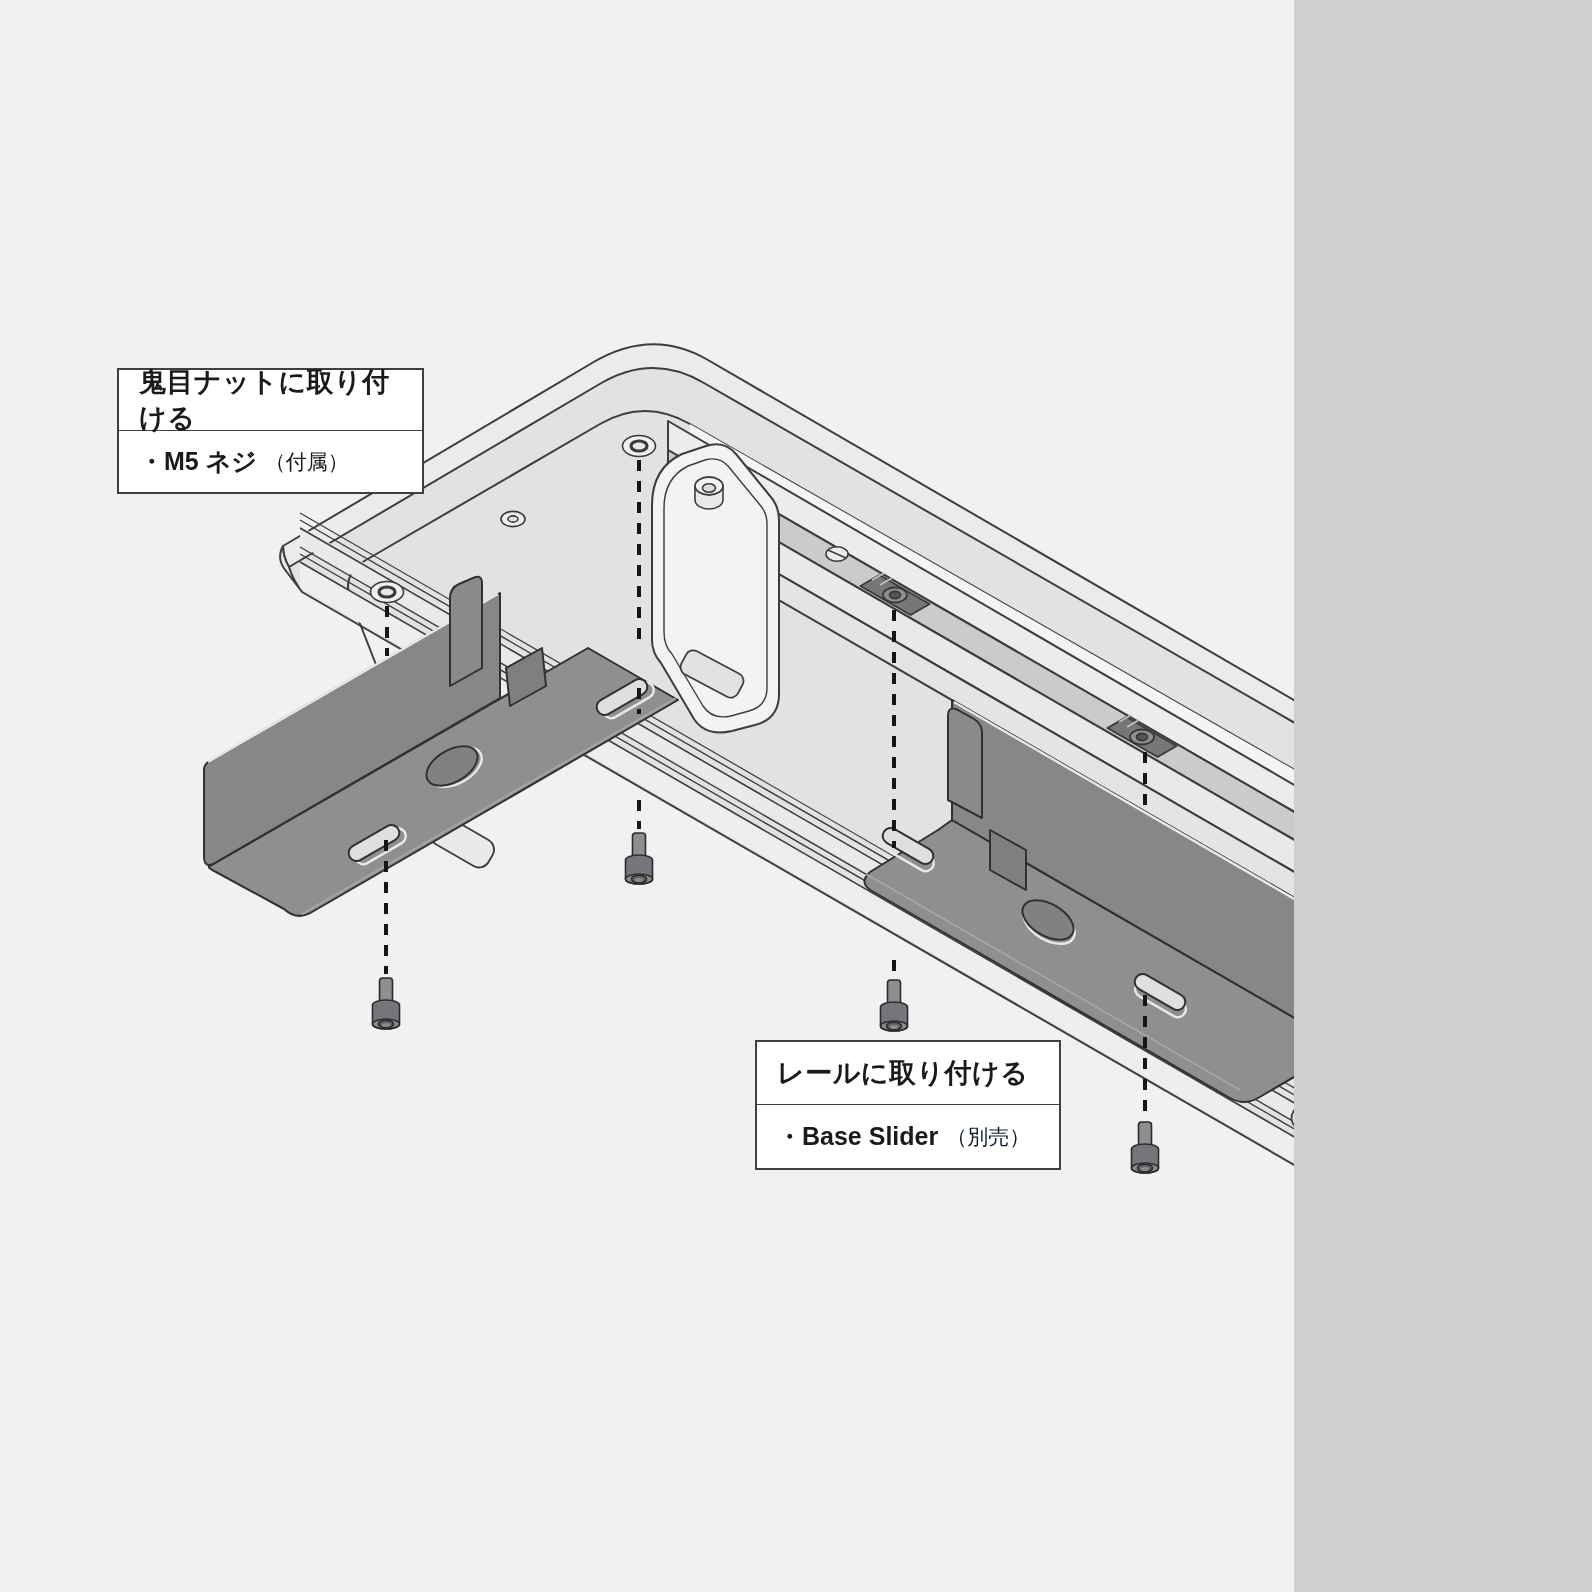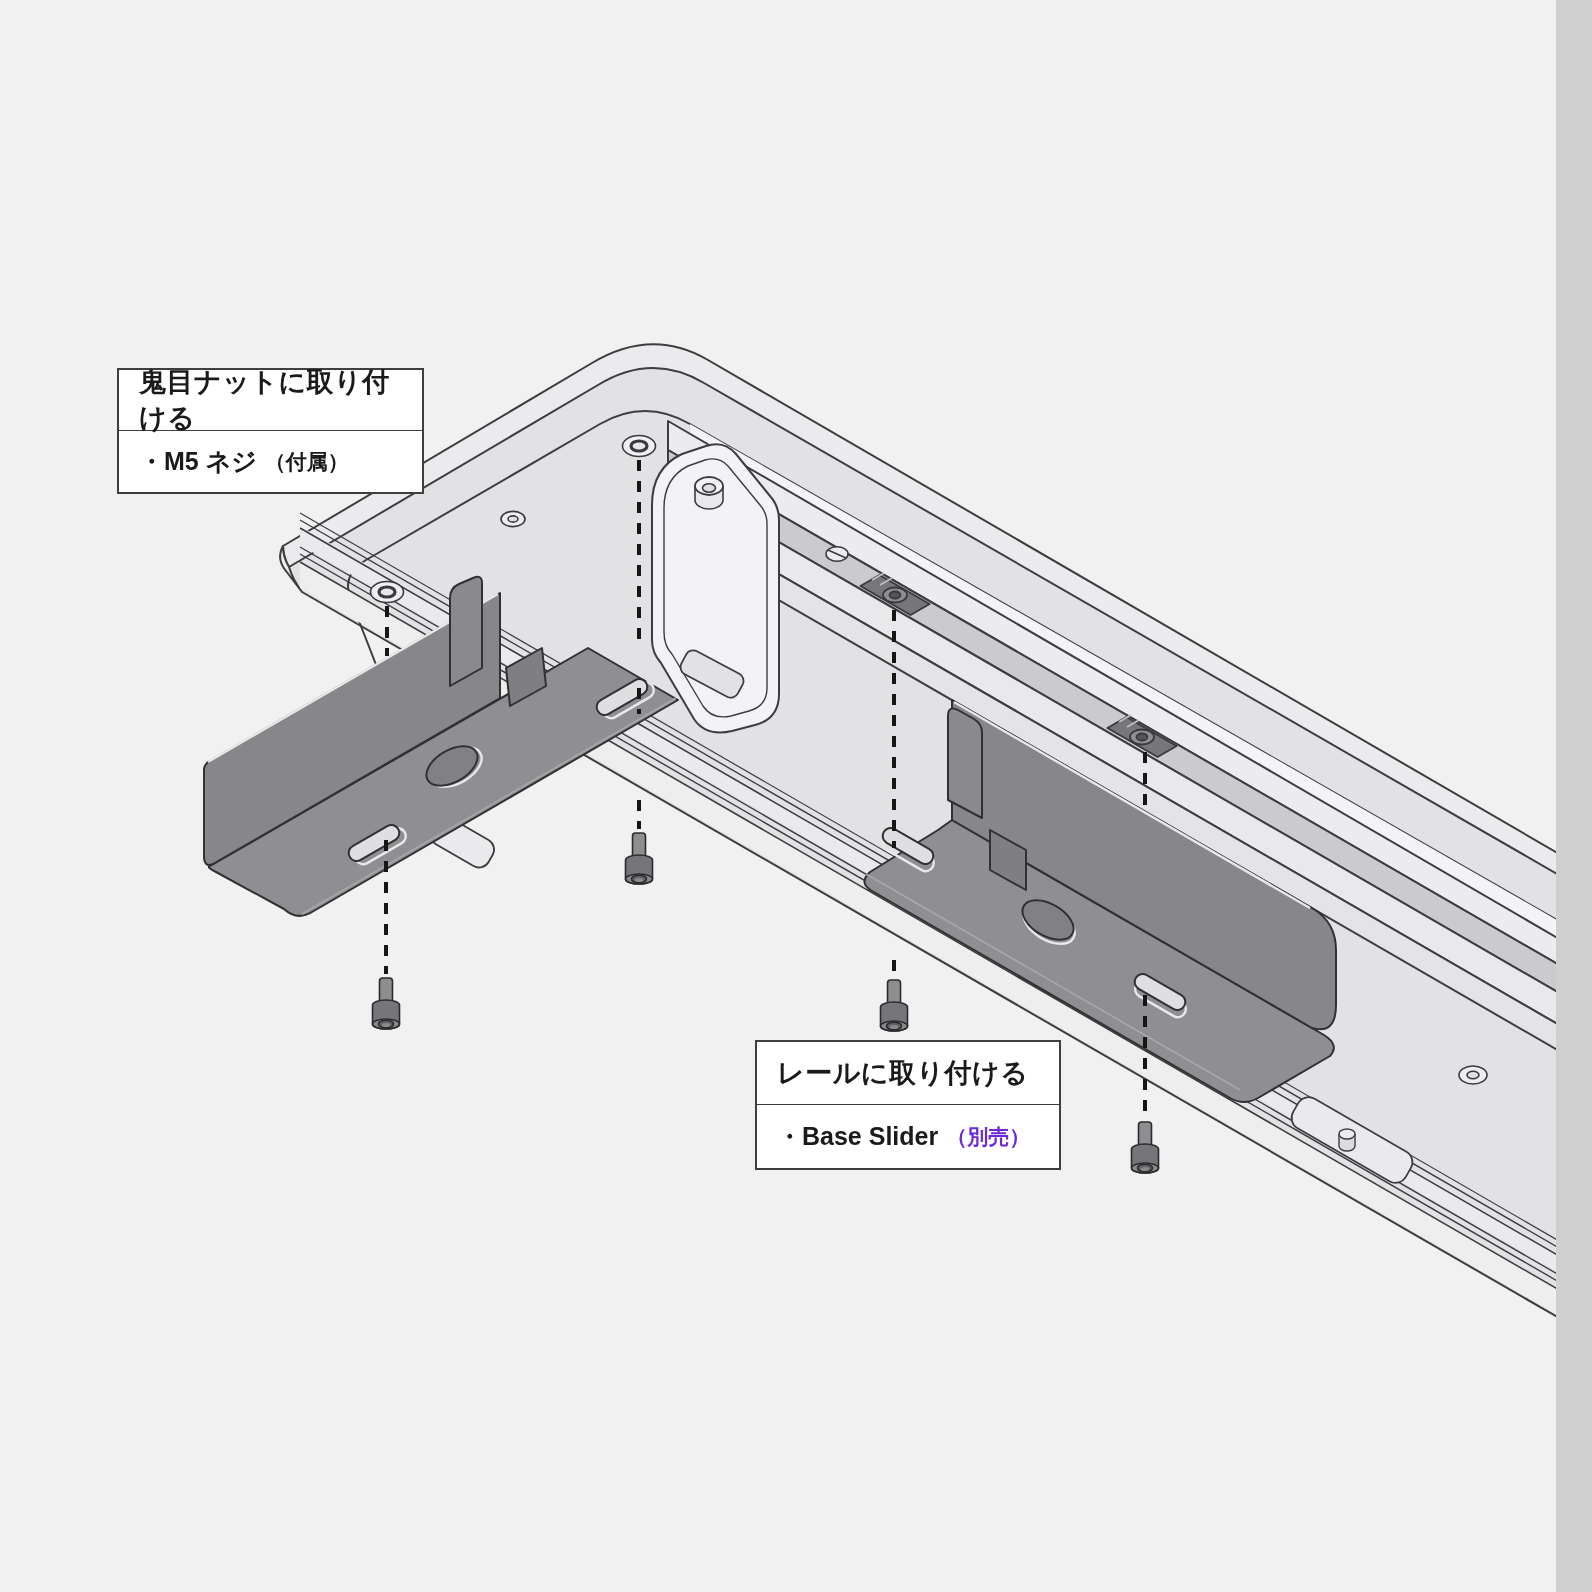--- a/index.html
+++ b/index.html
@@ -1,29 +1,29 @@
 <!DOCTYPE html>
 <html><head>
 <meta charset="utf-8">
 <style>
   html,body{margin:0;padding:0;background:#cfcfcf;}
   #stage{
-    position:relative;width:1556px;height:1592px;overflow:hidden;
+    position:relative;width:1294px;height:1592px;overflow:hidden;
     background:#f1f1f2;
     font-family:"Liberation Sans","DejaVu Sans",sans-serif;
   }
   #iso{position:absolute;left:0;top:0;}
   .callout{
     position:absolute;background:#ffffff;border:2px solid #3f3f42;
     box-sizing:border-box;color:#1a1a1a;
   }
   .callout .row{display:flex;align-items:center;padding:0 20px;box-sizing:border-box;}
   .callout .row.title{font-weight:bold;font-size:27px;border-bottom:1.5px solid #3f3f42;letter-spacing:.5px;}
   .callout .row.body{font-size:25px;font-weight:600;text-align:center;}
-  .callout .note{font-size:21px;font-weight:700;margin-left:8px;}
+  .callout .note{font-size:21px;font-weight:400;margin-left:8px;}
   #callout-insert-nut{left:117px;top:368px;width:307px;}
   #callout-insert-nut .row{height:61px;}
   #callout-rail{left:755px;top:1040px;width:306px;}
   #callout-rail .row{height:63px;}
 </style>
 </head>
 <body>
 
 <div id="stage" style="background: rgb(241, 241, 242);">
 
@@ -226,17 +226,17 @@
     <div class="row body">
       <span>・M5 ネジ</span>
       <span class="note">（付属）</span>
     </div>
   </div>
 
   <div class="callout" id="callout-rail">
     <div class="row title">レールに取り付ける</div>
     <div class="row body">
       <span>・Base Slider</span>
-      <span class="note" style="color: #6d28d9;">（別売）</span>
+      <span class="note" style="color: #0f172a;">（別売）</span>
     </div>
   </div>
 
 </div>
 
 </body></html>

